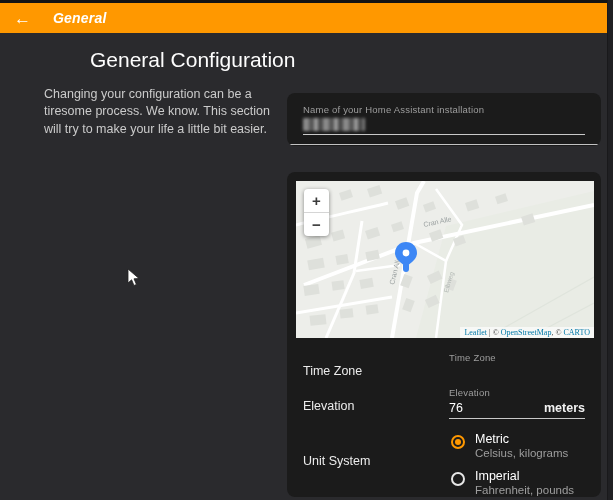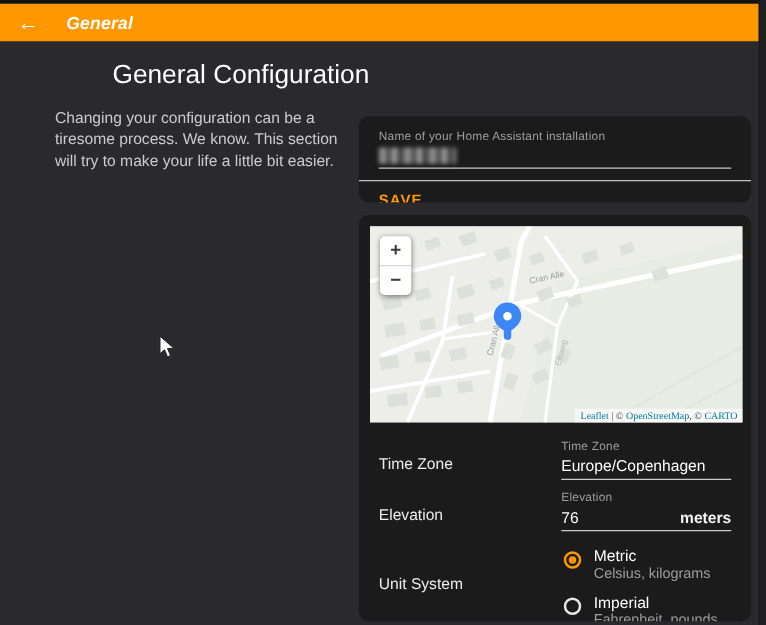--- a/index.html
+++ b/index.html
@@ -20,21 +20,21 @@
   .appbar .title { color:#fff; font-size:14px; font-weight:700; margin-left:22px; letter-spacing:.2px;font-style:italic; }
   .scroll-track { position:absolute; top:0; right:0; width:6px; height:500px; background:#202023; border-left:1px solid #19191b; }
   
   .page-title { position:absolute; left:56px; top:48px; font-size:21px; font-weight:400; color:#fdfdfd;margin-left:34px; }
   .page-desc  { position:absolute; left:44px; top:86px; width:234px; font-size:12.5px; line-height:1.38; color:#cbcbcb; }
   
   .card {
     position:absolute; left:287px; width:314px;
     background:#1b1b1b; border-radius:8px; overflow:hidden;
   }
-  .card-name { top:93px; height:69px; }
+  .card-name { top:93px; height:53px; }
   .card-core { top:172px; height:325px; }
   .card-body { padding:11px 16px 0 16px; }
   .field-label { font-size:9.5px; color:#9e9e9e; letter-spacing:.2px; }
   .field-value { font-size:12.5px; color:#fff; padding:3px 0 3px 0; border-bottom:1px solid #c9c9c9; position:relative; min-height:20px; }
   .redacted {
     position:absolute; left:0; top:3px; width:62px; height:13px;
     background:repeating-linear-gradient(90deg,#8a8a8a 0 6px,#555 6px 11px,#9a9a9a 11px 15px,#4a4a4a 15px 20px);
     filter:blur(1.6px); border-radius:1px;
   }
   .card-divider { border:none; border-top:1px solid #c2c2c2; margin:0; }
@@ -171,21 +171,20 @@
 
     <div class="attribution"><span class="lnk">Leaflet</span><span> | © </span><span class="lnk">OpenStreetMap</span><span>, © </span><span class="lnk">CARTO</span></div>
   </div>
 
   <div class="rows">
 
     <div class="row">
       <div class="row-label">Time Zone</div>
       <div class="row-field">
         <div class="field-label">Time Zone</div>
-        <div class="field-value">Europe/Copenhagen</div>
       </div>
     </div>
 
     <div class="row">
       <div class="row-label">Elevation</div>
       <div class="row-field">
         <div class="field-label">Elevation</div>
         <div class="field-value suffix-row">
           <span>76</span>
           <span class="suffix">meters</span>

